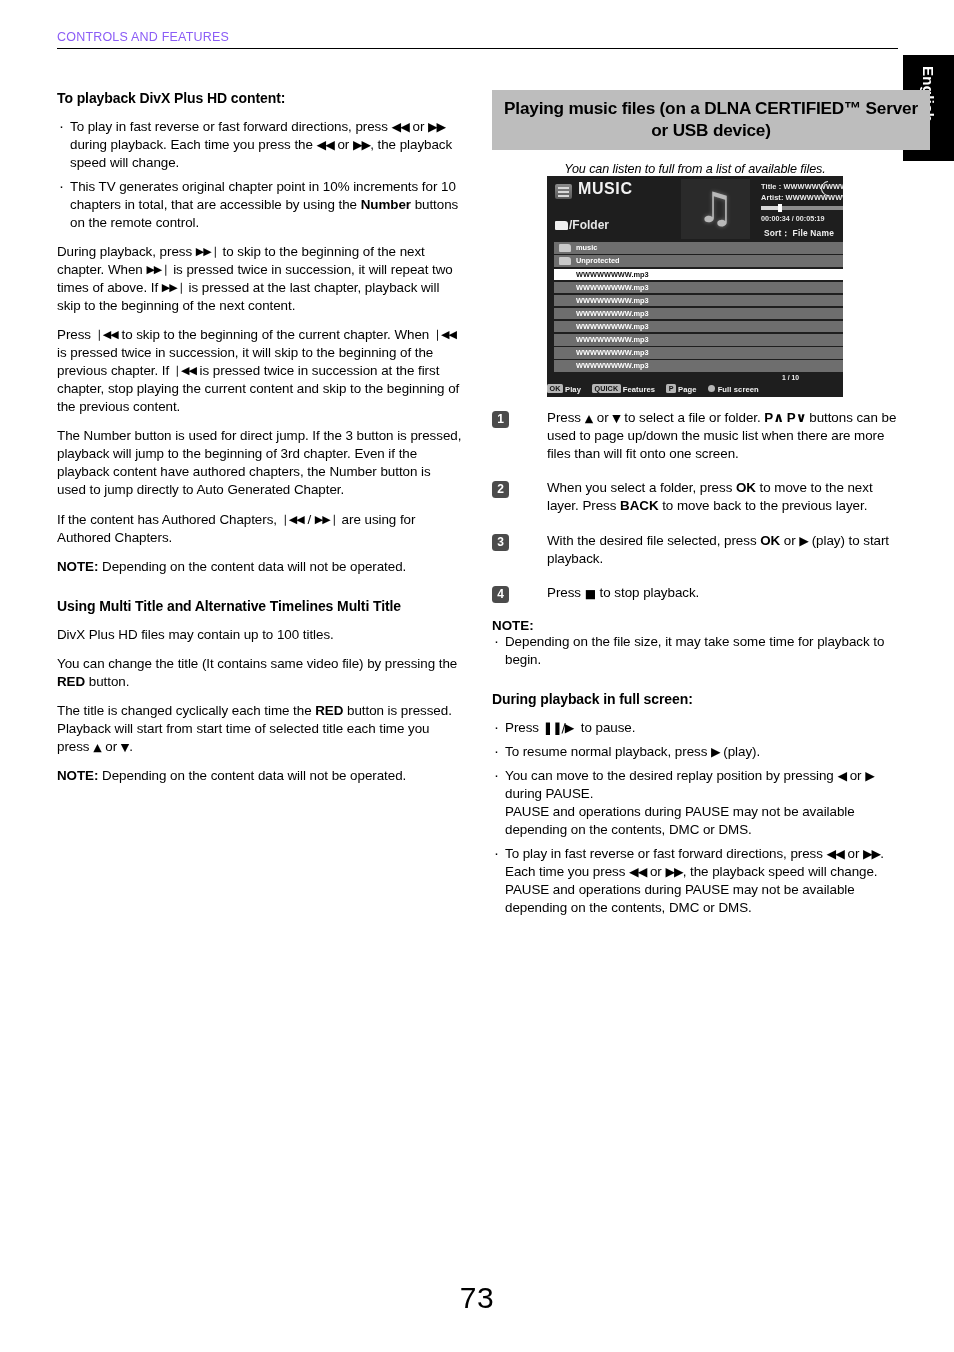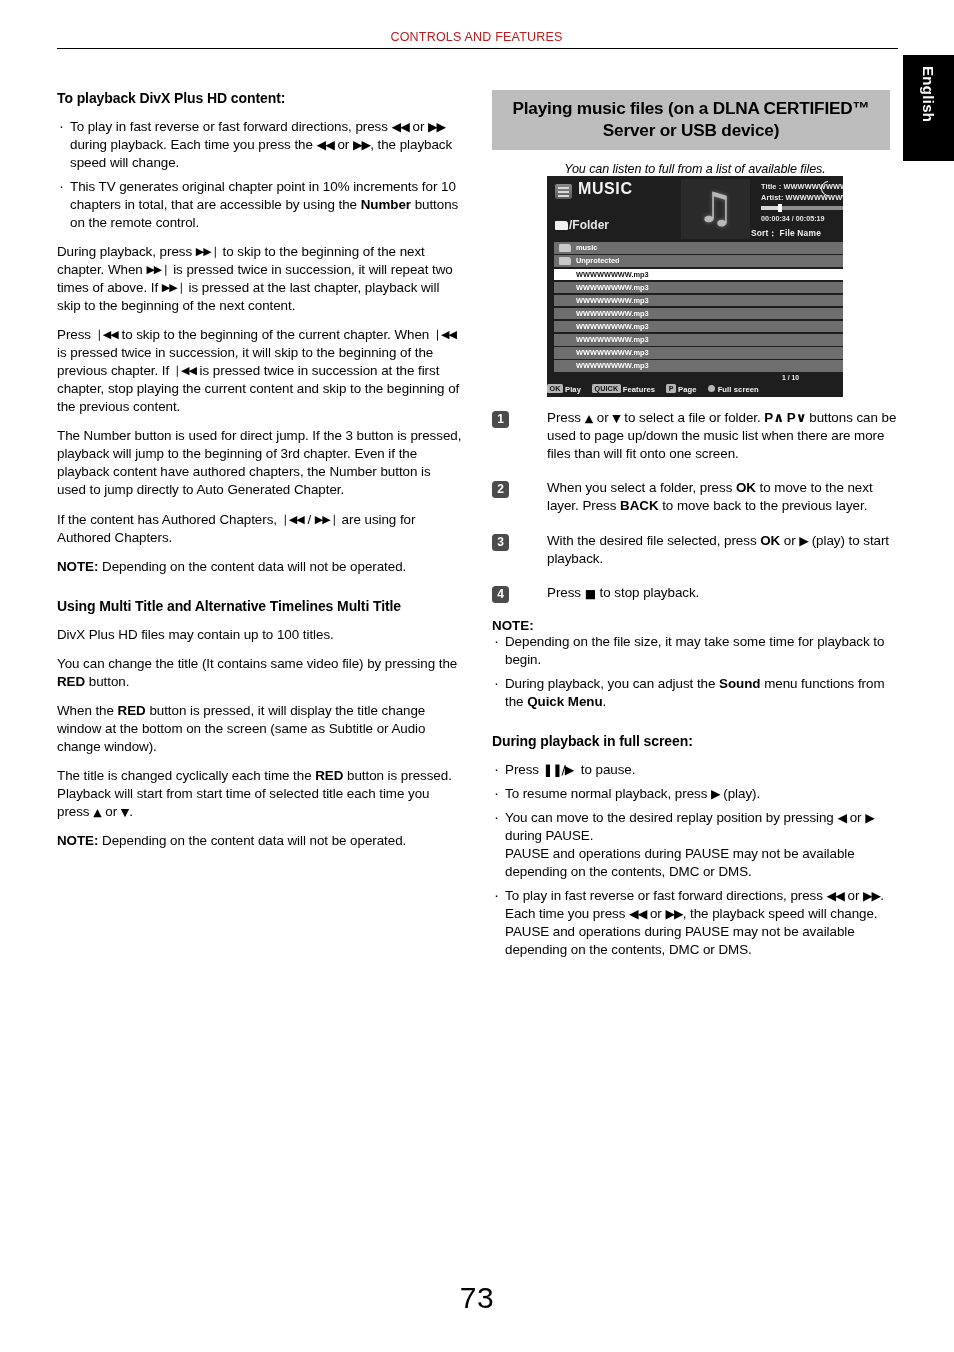--- a/index.html
+++ b/index.html
@@ -17,24 +17,24 @@
   }
 
   
   .page-header {
     position: absolute;
     left: 57px;
     top: 30px;
     width: 841px;
   }
   .header-title {
-    text-align: center;
+    text-align: left;
     font-size: 12.5px;
     letter-spacing: 0.2px;
-    color: #b91c1c;
+    color: #8b5cf6;
     padding-right: 2px;
   }
   .header-rule {
     margin-top: 4px;
     border-top: 1.1px solid #000;
     width: 841px;
   }
 
   
   .lang-tab {
@@ -109,21 +109,21 @@
   
   .g { font-family: "DejaVu Sans", sans-serif; letter-spacing: -1px; }
   .g-sm { font-size: 11px; vertical-align: 1px; }
   .g-md { font-size: 12.5px; vertical-align: 0px; }
   .g-tri { font-family: "DejaVu Sans", sans-serif; font-size: 11px; vertical-align: 0.5px; }
   .g-stop { font-family: "DejaVu Sans", sans-serif; font-size: 12px; vertical-align: -0.5px; }
 
   
   .banner {
     background: #bdbdbd;
-    width: 398px;
+    width: 438px;
     padding: 8px 10px 9px 10px;
     box-sizing: border-box;
     text-align: center;
   }
   .banner h1 {
     margin: 0;
     font-size: 17.2px;
     font-weight: bold;
     line-height: 1.26;
     letter-spacing: -0.2px;
@@ -287,21 +287,21 @@
     left: 325px;
     top: 36px;
     width: 10px;
     height: 10px;
     border: 1.5px solid #dcdcdc;
     border-radius: 50%;
     border-top-color: transparent;
   }
   .tv-sort {
     position: absolute;
-    right: 22px;
+    right: 9px;
     top: 52px;
     color: #f0f0f0;
     font-size: 8.4px;
     font-weight: bold;
     letter-spacing: 0.2px;
   }
 
   
   .tv-list {
     position: absolute;
@@ -469,21 +469,20 @@
   <p class="body">If the content has Authored Chapters, <span class="g g-sm">❘◀◀</span> / <span class="g g-sm">▶▶❘</span> are using for Authored Chapters.</p>
 
   <p class="body"><b>NOTE:</b><span> Depending on the content data will not be operated.</span></p>
 
   <h2 class="sec-head spaced">Using Multi Title and Alternative Timelines Multi Title</h2>
 
   <p class="body">DivX Plus HD files may contain up to 100 titles.</p>
 
   <p class="body">You can change the title (It contains same video file) by pressing the <b>RED</b> button.</p>
 
-  <p class="body">When the <b>RED</b> button is pressed, it will display the title change window at the bottom on the screen (same as Subtitle or Audio change window).</p>
 
   <p class="body">The title is changed cyclically each time the <b>RED</b> button is pressed. Playback will start from start time of selected title each time you press <span class="g-tri">▲</span> or <span class="g-tri">▼</span>.</p>
 
   <p class="body"><b>NOTE:</b><span> Depending on the content data will not be operated.</span></p>
 
 </div>
 
 <div class="col col-right">
 
   <div class="banner">
@@ -565,21 +564,20 @@
       <div class="num">4</div>
       <p>Press <span class="g-stop">■</span> to stop playback.</p>
     </div>
 
   </div>
 
   <div class="note-block">
     <div class="lbl">NOTE:</div>
     <ul class="bullets">
       <li>Depending on the file size, it may take some time for playback to begin.</li>
-      <li>During playback, you can adjust the <b>Sound</b> menu functions from the <b>Quick Menu</b>.</li>
     </ul>
   </div>
 
   <h2 class="sec-head spaced">During playback in full screen:</h2>
 
   <ul class="bullets">
     <li>Press <span class="g g-md">❚❚/▶</span>&nbsp; to pause.</li>
     <li>To resume normal playback, press <span class="g g-md">▶</span> (play).</li>
     <li>You can move to the desired replay position by pressing <span class="g g-md">◀</span>
       or <span class="g g-md">▶</span> during PAUSE.<br>PAUSE and operations during PAUSE may not be available depending on the contents, DMC or DMS.</li>

